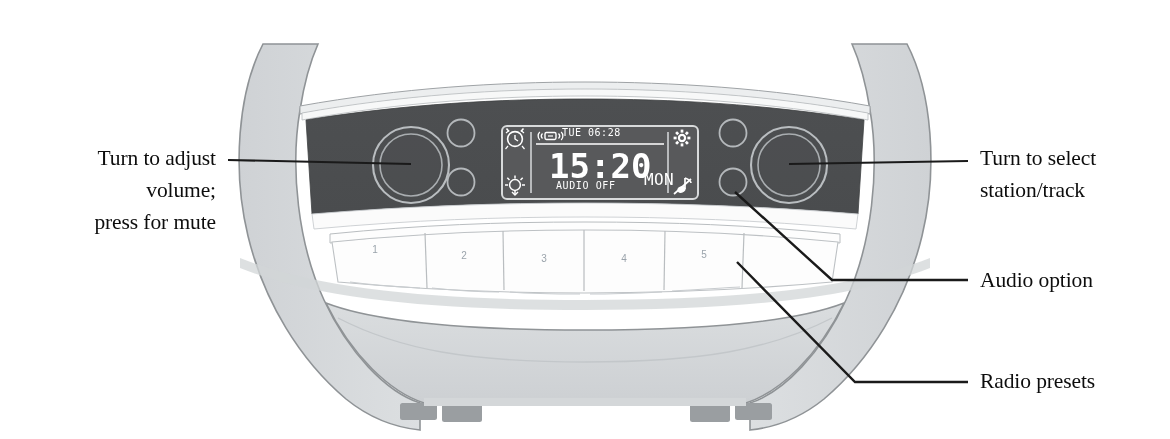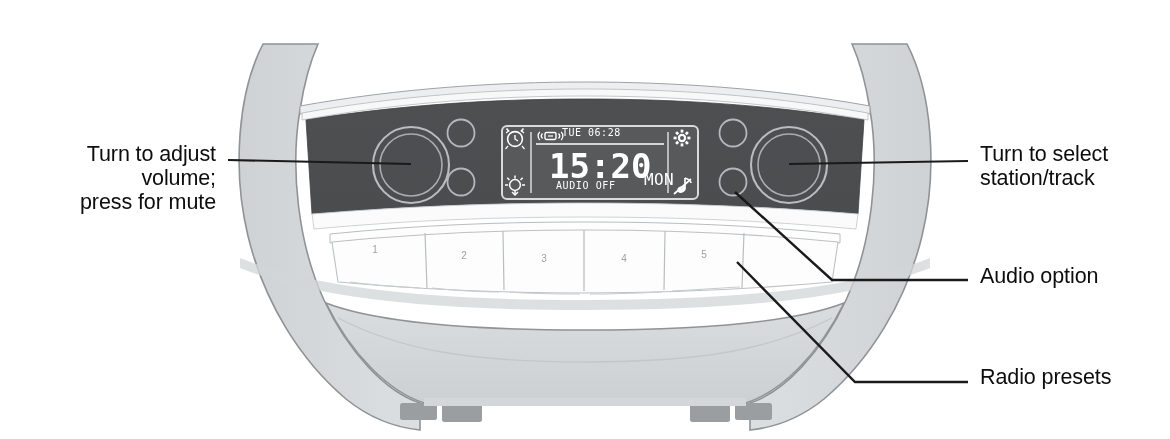--- a/index.html
+++ b/index.html
@@ -15,23 +15,23 @@
     font-family: "Liberation Sans", sans-serif;
   }
   #stage {
     position: absolute;
     left: 0; top: 0;
     width: 1170px;
     height: 439px;
   }
   .callout-label {
     position: absolute;
-    font-family: Liberation Sans, sans-serif;
+    font-family: Liberation Serif, serif;
     font-size: 21.5px;
-    line-height: 24px;
+    line-height: 32px;
     color: #0d0d0d;
     white-space: pre-line;
     letter-spacing: -0.1px;
   }
   #label-volume {
     left: 26px;
     top: 142px;
     width: 190px;
     text-align: right;
   }

